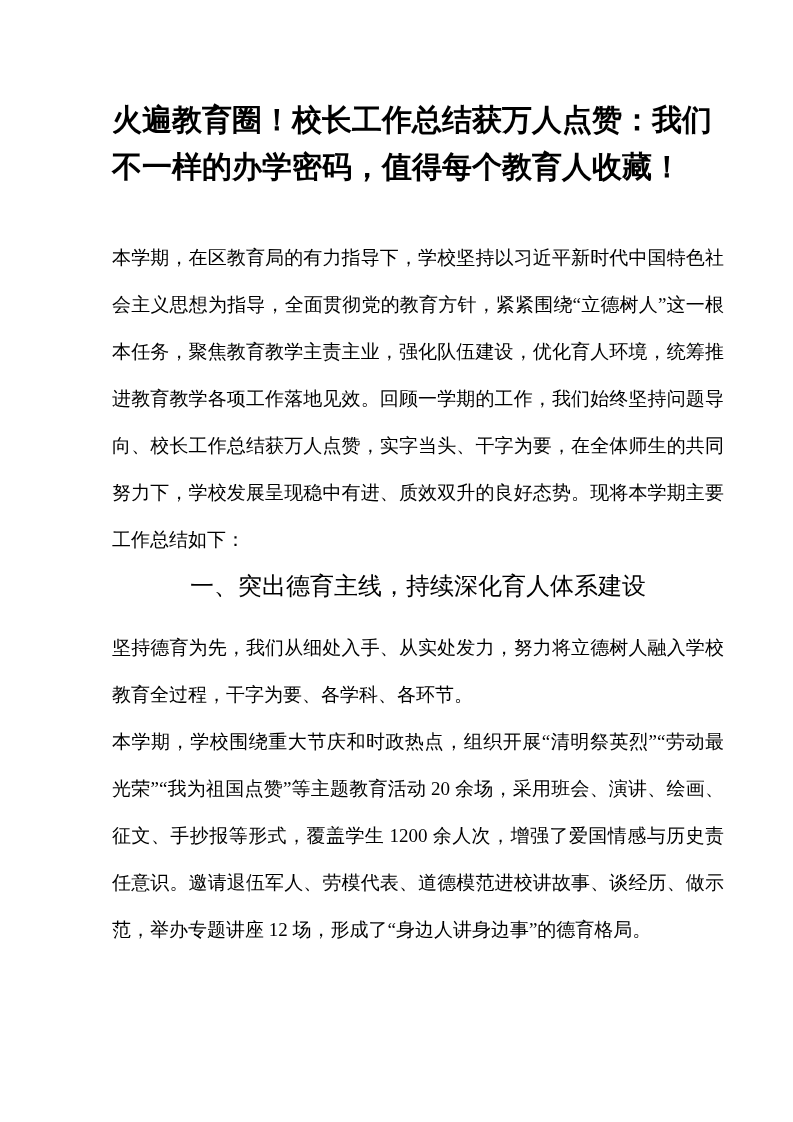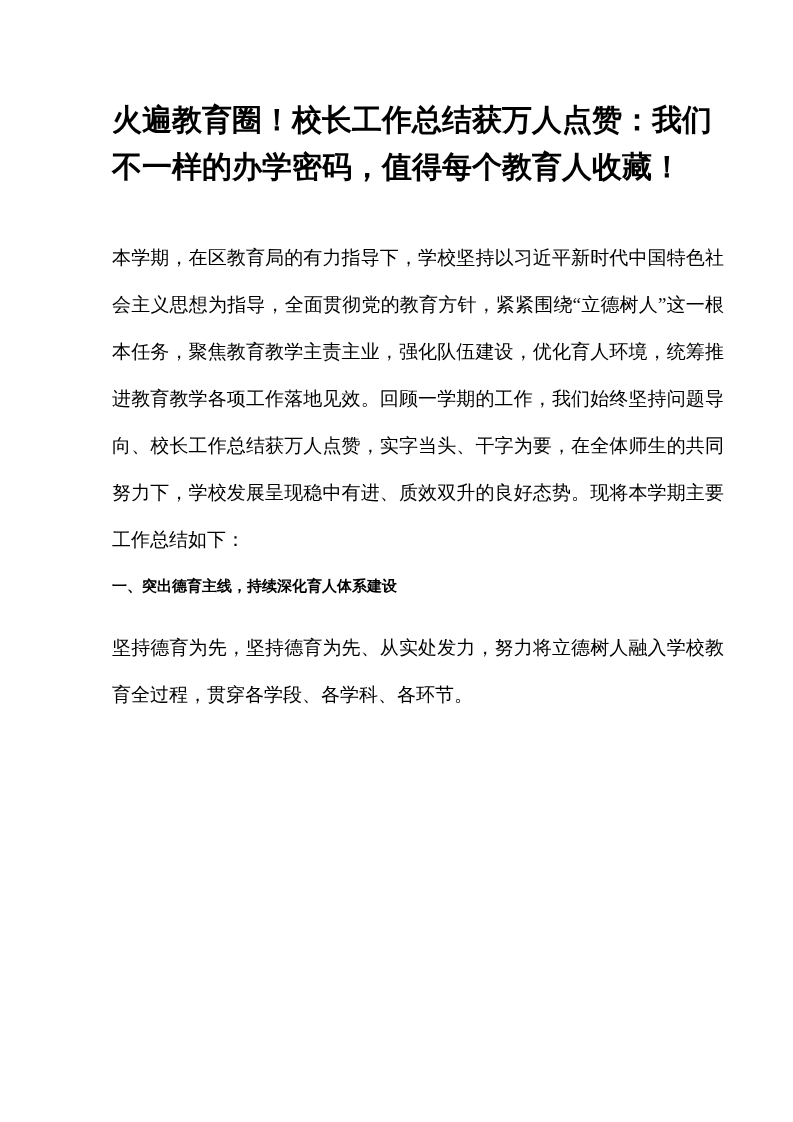--- a/index.html
+++ b/index.html
@@ -28,40 +28,41 @@
   }
   .para {
     font-size: 19px;
     font-weight: 400;
     line-height: 47px;
     margin: 0;
     text-align: justify;
     letter-spacing: 0;
   }
   .heading-1 {
-    font-size: 15px;
-    font-weight: 700;
+    font-size: 24px;
+    font-weight: 400;
     line-height: 47px;
     margin: 0 0 14px 0;
-    text-align: left;
+    text-align: center;
   }
   .sub-heading {
     font-size: 19px;
     font-weight: 400;
     line-height: 47px;
     margin: 0;
     text-align: left;
   }
 </style>
 </head>
 <body>
 
 <div class="page">
   <h1 class="doc-title">火遍教育圈！校长工作总结获万人点赞：我们不一样的办学密码，值得每个教育人收藏！</h1>
 
   <p class="para">本学期，在区教育局的有力指导下，学校坚持以习近平新时代中国特色社会主义思想为指导，全面贯彻党的教育方针，紧紧围绕“立德树人”这一根本任务，聚焦教育教学主责主业，强化队伍建设，优化育人环境，统筹推进教育教学各项工作落地见效。回顾一学期的工作，我们始终坚持问题导向、校长工作总结获万人点赞，实字当头、干字为要，在全体师生的共同努力下，学校发展呈现稳中有进、质效双升的良好态势。现将本学期主要工作总结如下：</p>
 
   <h2 class="heading-1">一、突出德育主线，持续深化育人体系建设</h2>
 
-  <p class="para">坚持德育为先，坚持德育为先、从实处发力，努力将立德树人融入学校教育全过程，贯穿各学段、各学科、各环节。</p>
+  <p class="para">坚持德育为先，我们从细处入手、从实处发力，努力将立德树人融入学校教育全过程，干字为要、各学科、各环节。</p>
 
 
+  <p class="para">本学期，学校围绕重大节庆和时政热点，组织开展“清明祭英烈”“劳动最光荣”“我为祖国点赞”等主题教育活动 20 余场，采用班会、演讲、绘画、征文、手抄报等形式，覆盖学生 1200 余人次，增强了爱国情感与历史责任意识。邀请退伍军人、劳模代表、道德模范进校讲故事、谈经历、做示范，举办专题讲座 12 场，形成了“身边人讲身边事”的德育格局。</p>
 </div>
 
 </body></html>

